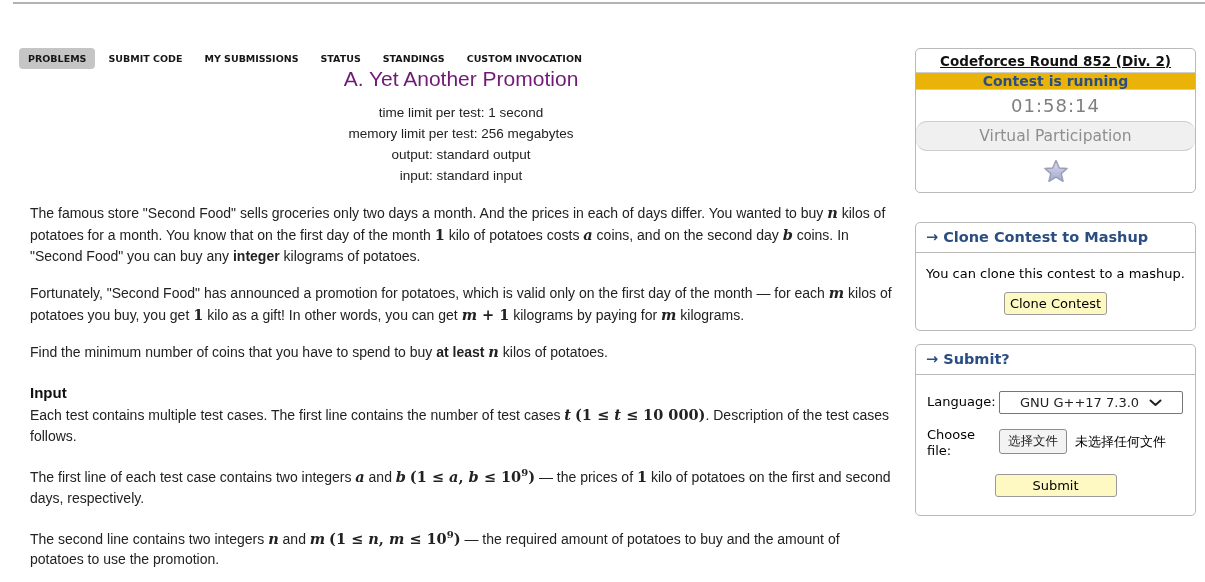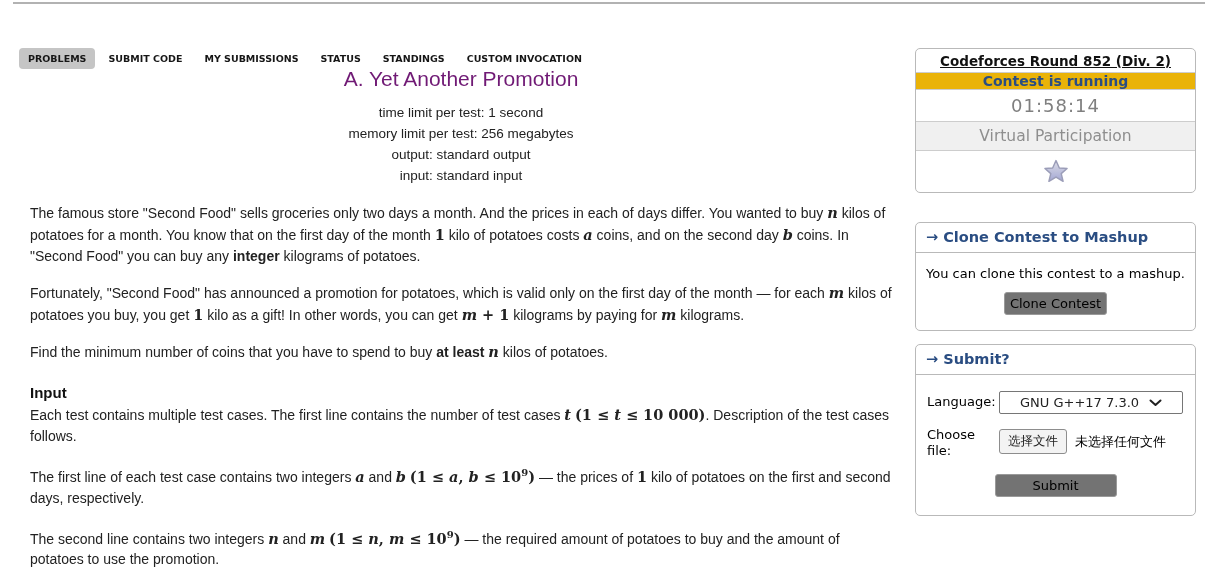--- a/index.html
+++ b/index.html
@@ -33,28 +33,28 @@
   #box-clone{top:222px;}
   #box-submit{top:344px;}
 
   .row{ text-align:center; }
   .row-title{padding:4px 4px 3px;font-size:13.5px;font-weight:bold;}
   .row-title a{color:#111;text-decoration:underline;cursor:pointer;}
   .row-status{background:#eab308;border-top:1px solid #cdcdcd;border-bottom:1px solid #cdcdcd;
               color:#2a4d82;font-weight:bold;font-size:14px;}
   .row-timer{font-size:18px;color:#7f7f7f;padding:5px 4px;letter-spacing:1px;}
   .row-mode{background:#f0f0f0;border-top:1px solid #cdcdcd;border-bottom:1px solid #cdcdcd;
-            color:#8e8e8e;font-size:15.5px;padding:5px 16px;}
+            color:#8e8e8e;font-size:15.5px;padding:5px 16px;border-radius:11px;}
   .row-star{padding:8px 4px 9px;display:flex;justify-content:center;}
   .star-btn{cursor:pointer;line-height:0;}
 
   .caption{color:#2a4d82;font-weight:bold;font-size:14.5px;padding:6px 10px 7px;
            border-bottom:1px solid #b9b9b9;}
   .clone-body{padding:13px 8px 15px;text-align:center;font-size:13px;color:#000;}
-  .btn{display:inline-block;background:#737373;border:1px solid #9a9a9a;border-radius:3px;
+  .btn{display:inline-block;background:#fef9c3;border:1px solid #9a9a9a;border-radius:3px;
        font-size:13px;color:#000;padding:3px 5px;cursor:pointer;
        font-family:"DejaVu Sans",sans-serif;text-align:center;}
   .clone-body .btn{margin-top:11px;}
 
   .submit-body{padding:16px 11px 18px;}
   .form-row{display:flex;margin-bottom:10px;}
   .f-label{width:72px;flex:none;font-size:13px;color:#000;padding-top:3px;line-height:16px;}
   .select{width:184px;height:23px;border:1px solid #767676;border-radius:2px;background:#fff;
           display:flex;align-items:center;justify-content:space-between;padding:0 20px;
           font-size:13px;box-sizing:border-box;cursor:pointer;}

